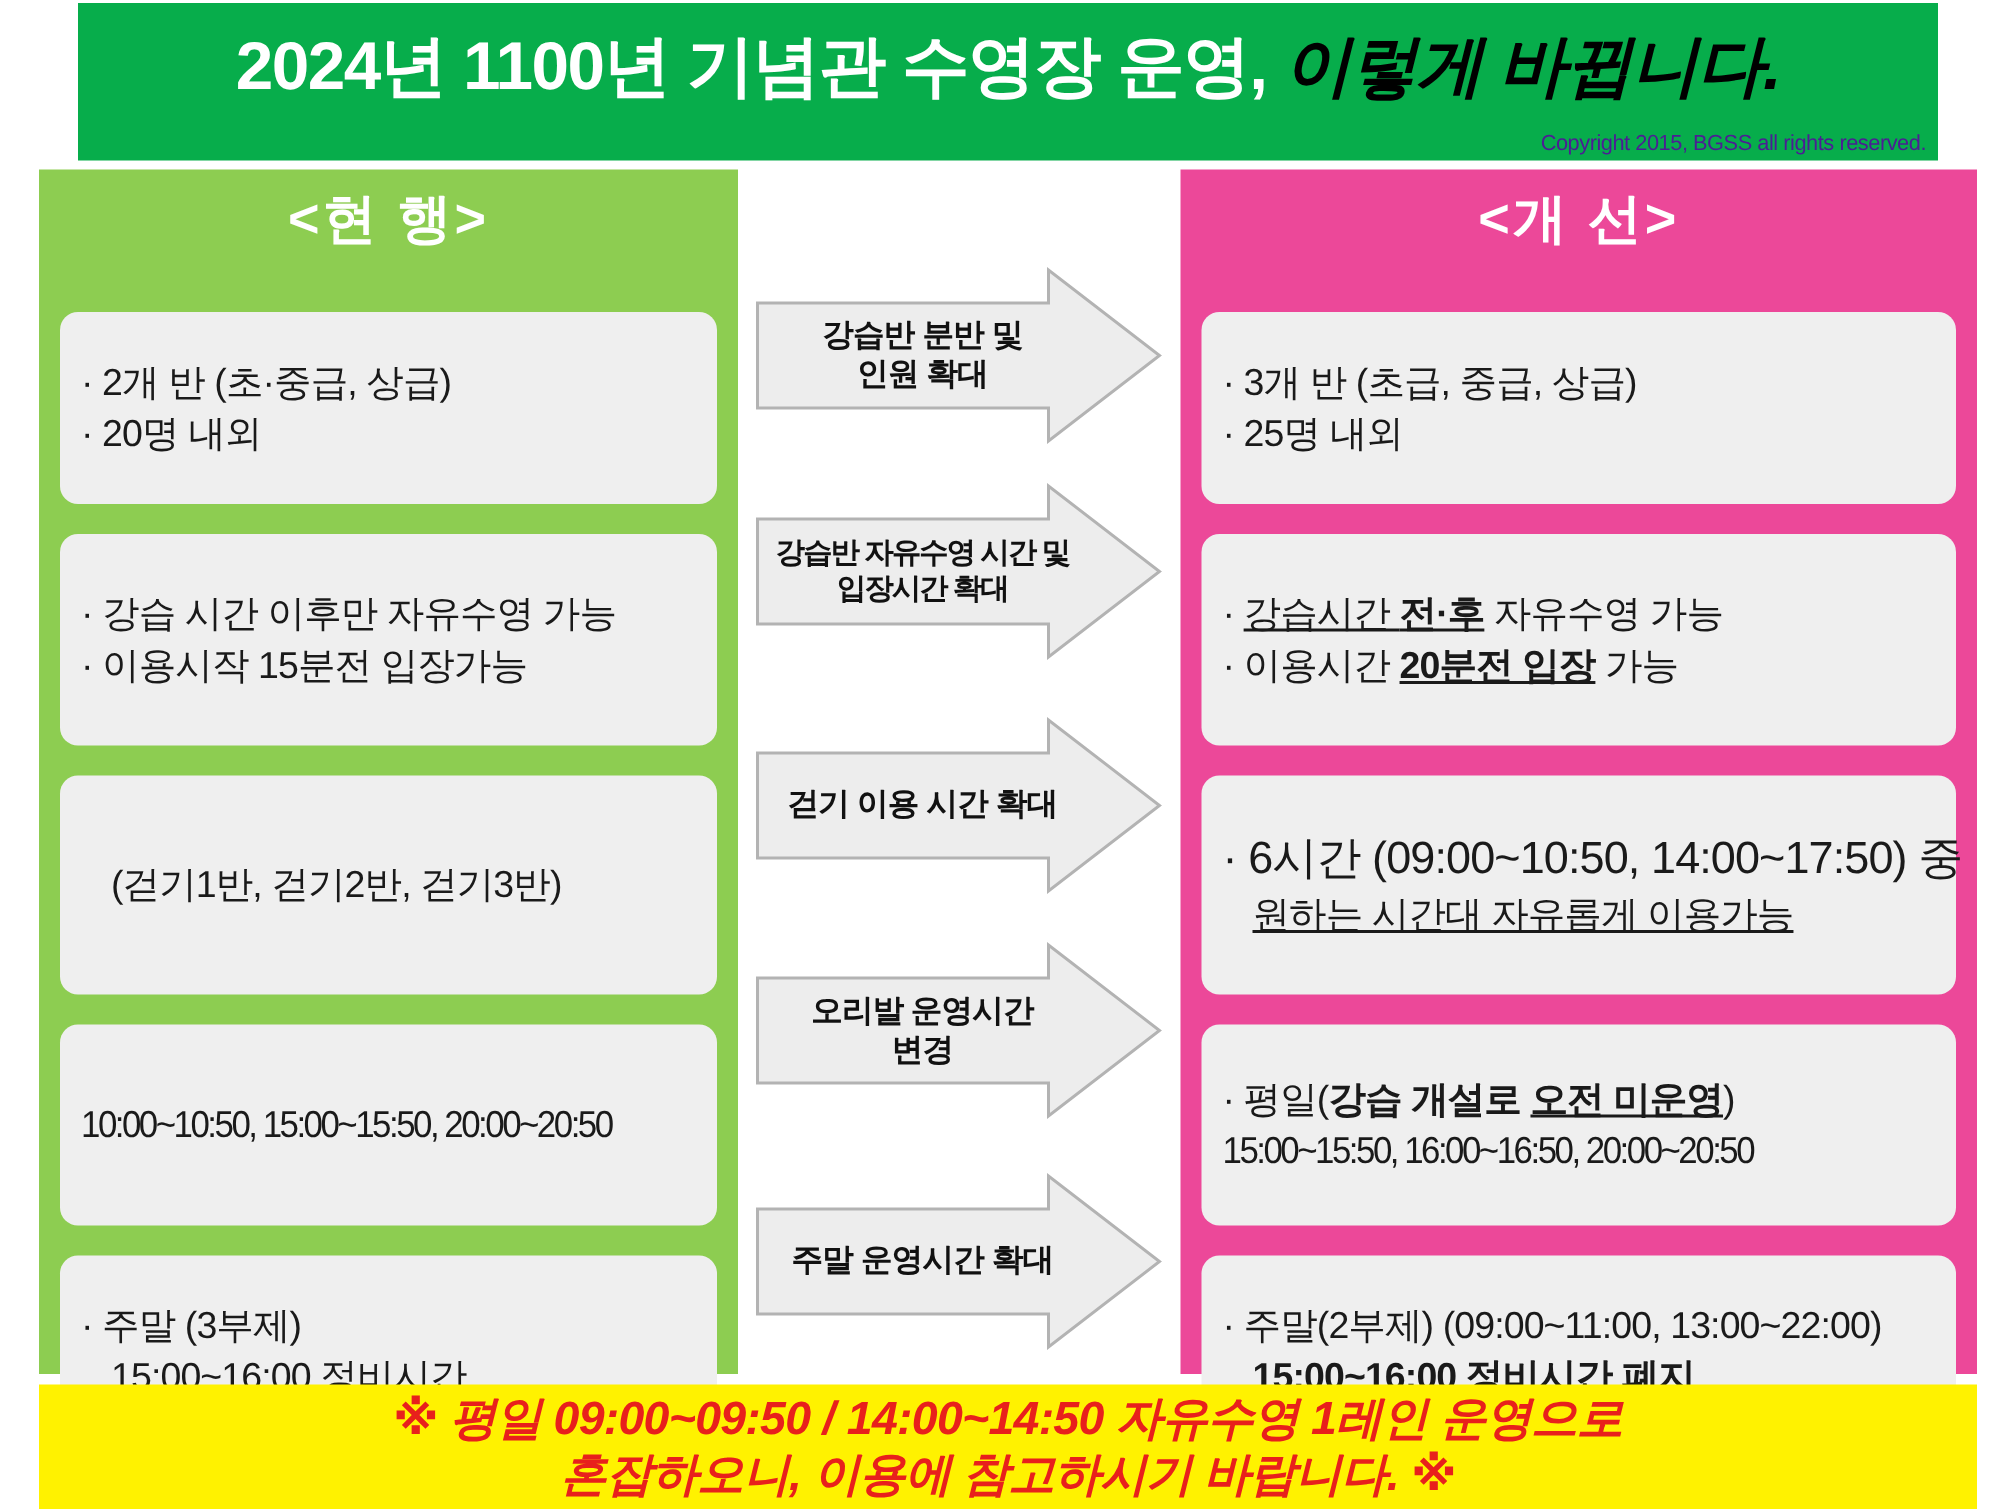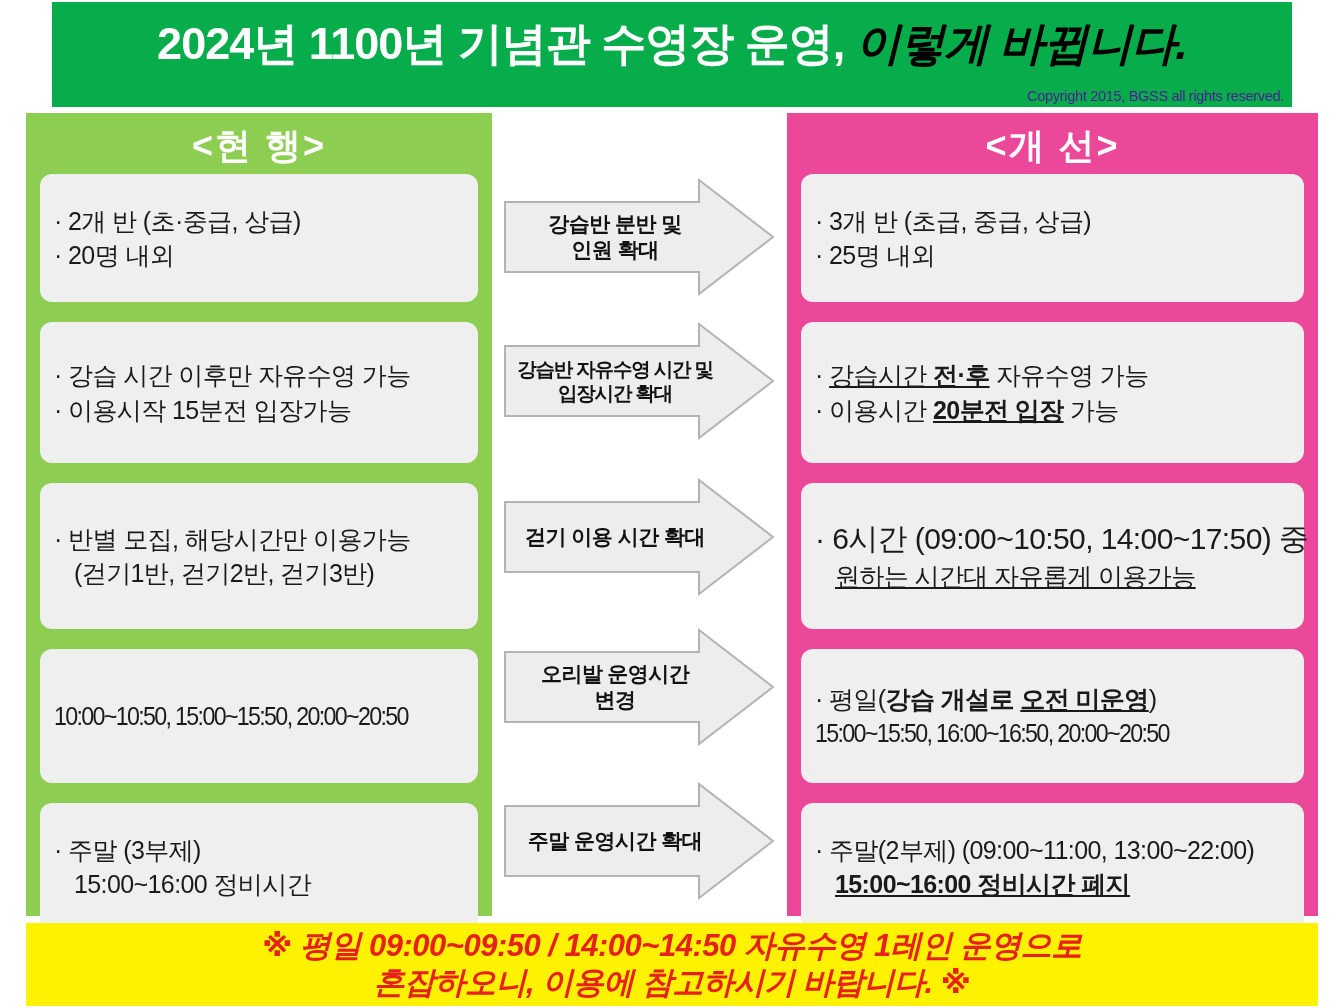--- a/index.html
+++ b/index.html
@@ -86,21 +86,21 @@
     border-radius: 12px;
     padding: 14px 12px 14px 14px;
     display: flex;
     flex-direction: column;
     justify-content: center;
   }
   .col-current .card  { margin-bottom: 20px; }
   .col-improved .card { margin-bottom: 20px; }
 
   
-  .h-a { height: 128px; }
+  .h-a { height: 128px; margin-top: 34px; }
   .h-b { height: 141px; }
   .h-c { height: 146px; }
   .h-d { height: 134px; }
   .h-e { height: 128px; }
 
   .line {
     font-size: 25px;
     color: #1a1a1a;
     line-height: 1.38;
     white-space: nowrap;
@@ -181,21 +181,20 @@
         <div class="line">· 2개 반 (초·중급, 상급)</div>
         <div class="line">· 20명 내외</div>
       </div>
 
       <div class="card h-b">
         <div class="line">· 강습 시간 이후만 자유수영 가능</div>
         <div class="line">· 이용시작 15분전 입장가능</div>
       </div>
 
       <div class="card h-c">
-        <div class="line">· 반별 모집, 해당시간만 이용가능</div>
         <div class="line indent">(걷기1반, 걷기2반, 걷기3반)</div>
       </div>
 
       <div class="card h-d">
         <div class="line tight">10:00~10:50, 15:00~15:50, 20:00~20:50</div>
       </div>
 
       <div class="card h-e">
         <div class="line">· 주말 (3부제)</div>
         <div class="line indent">15:00~16:00 정비시간</div>

